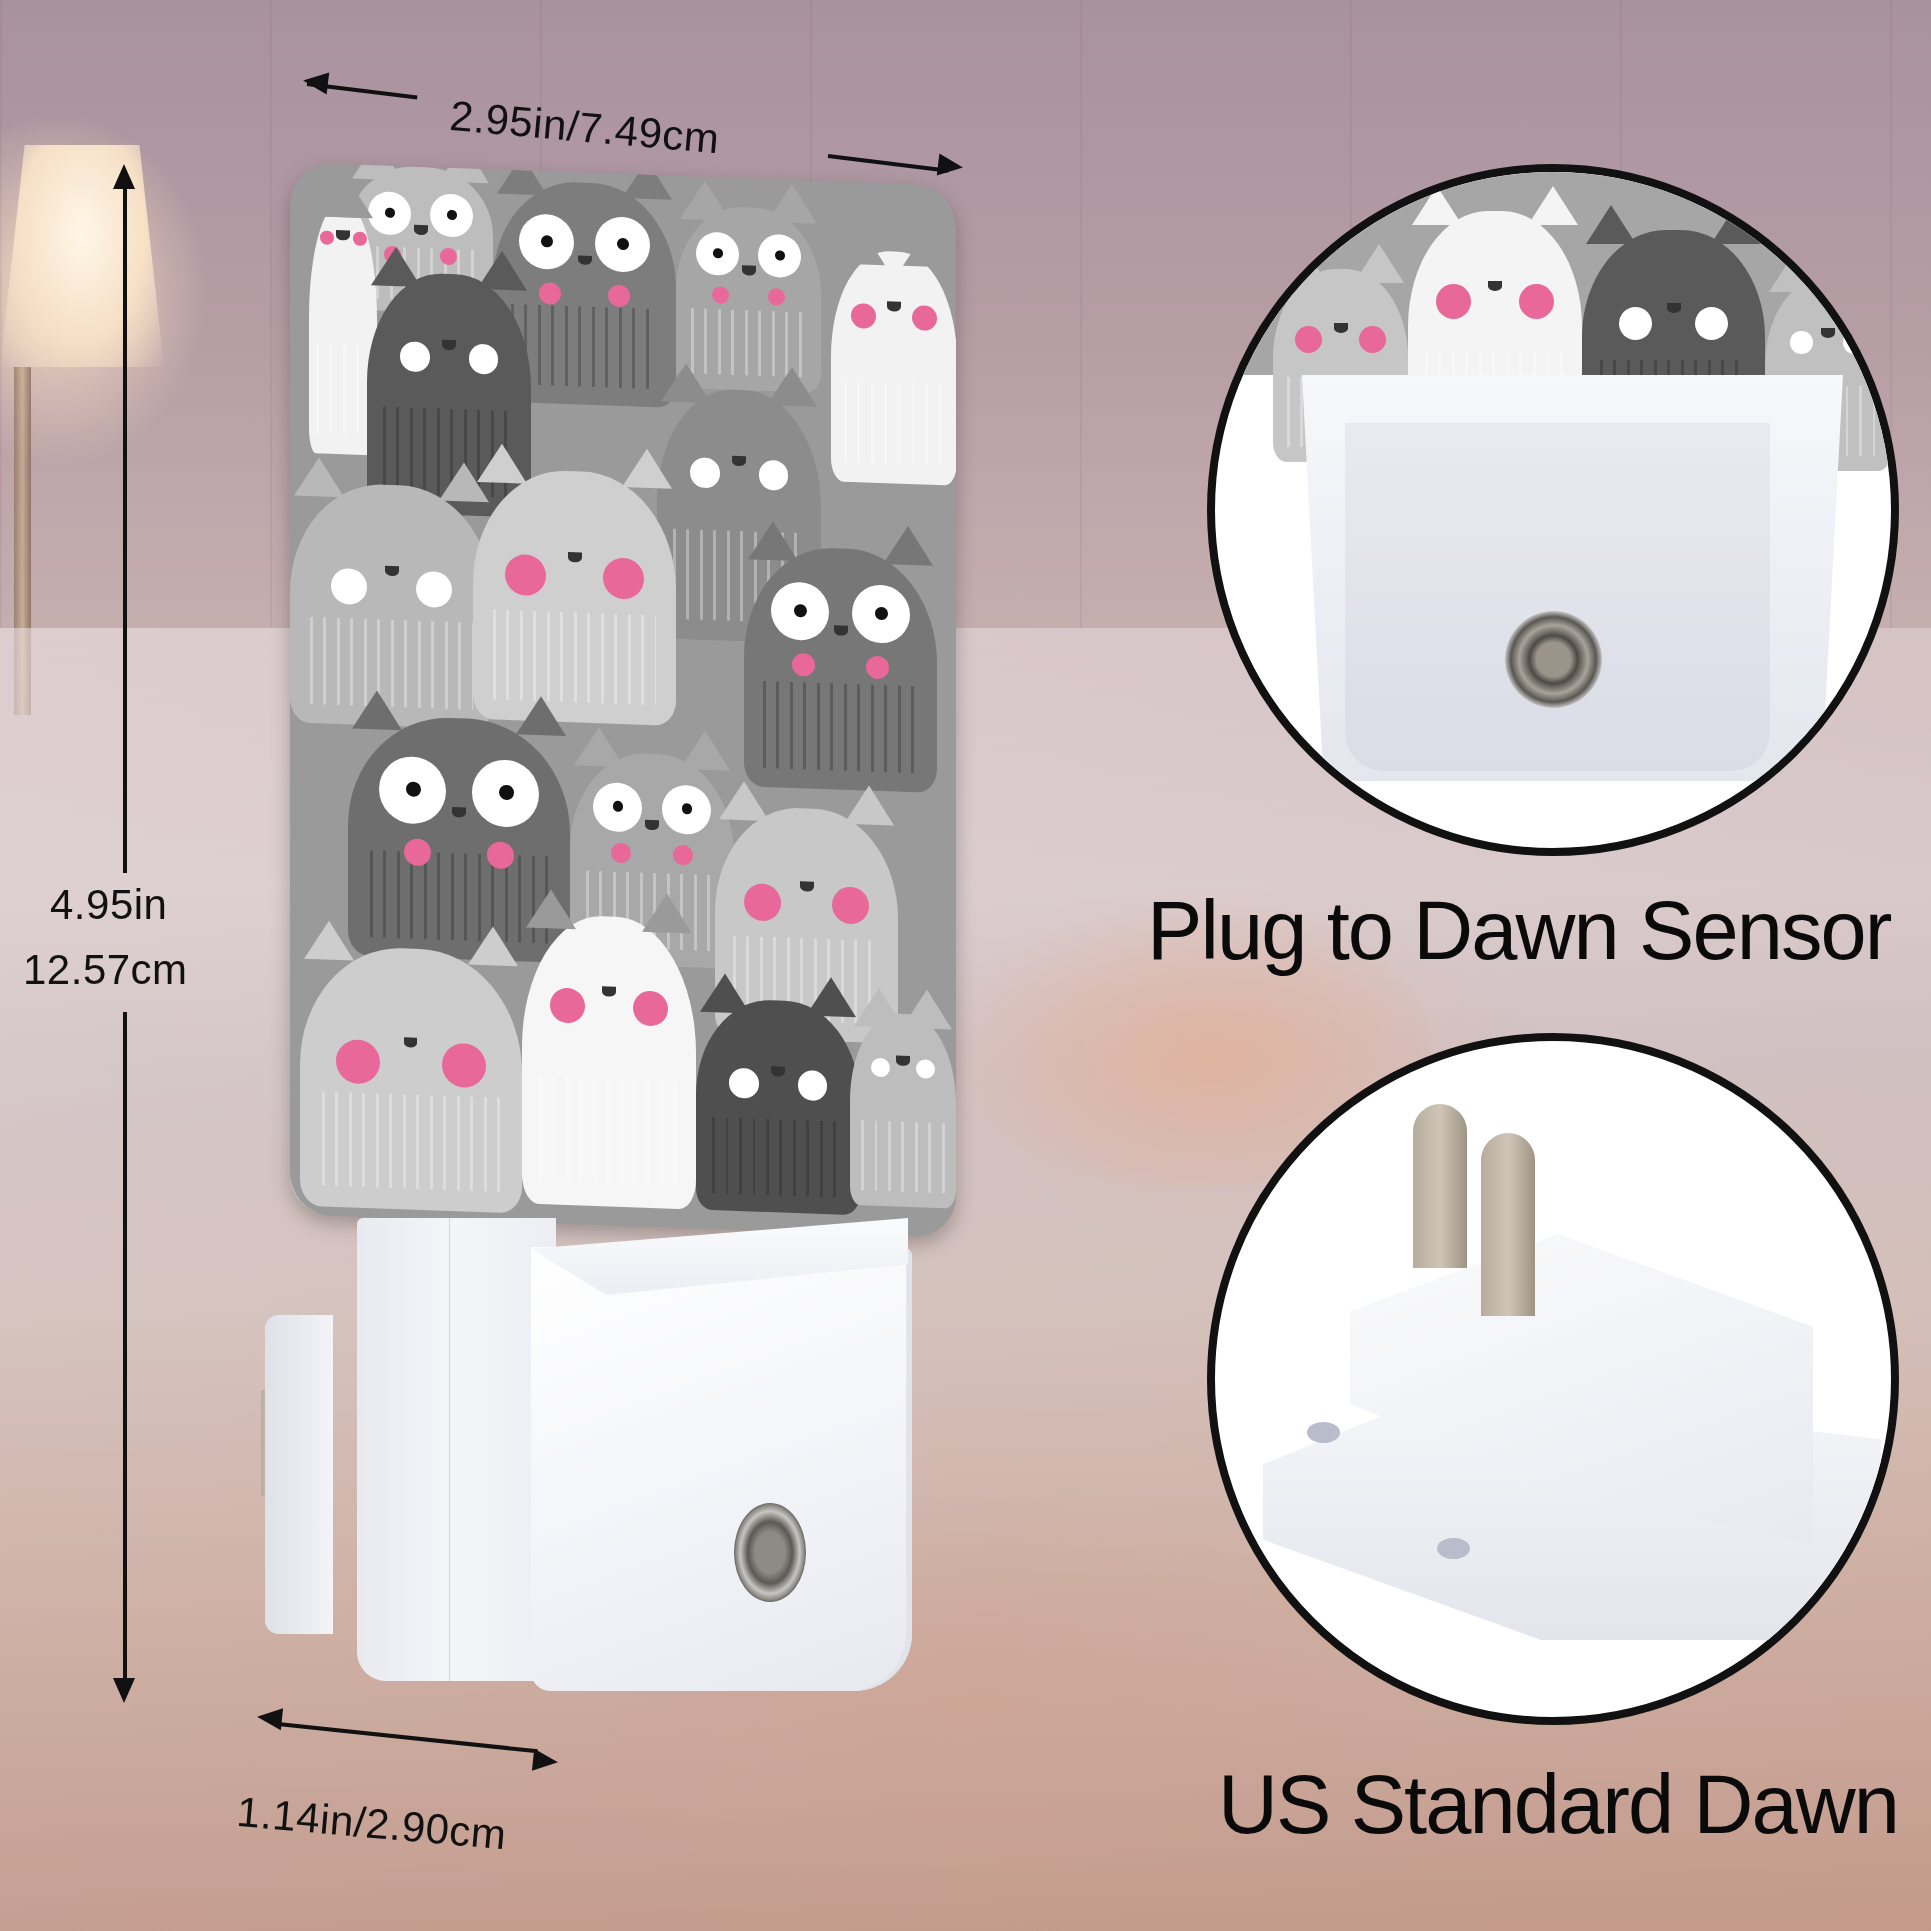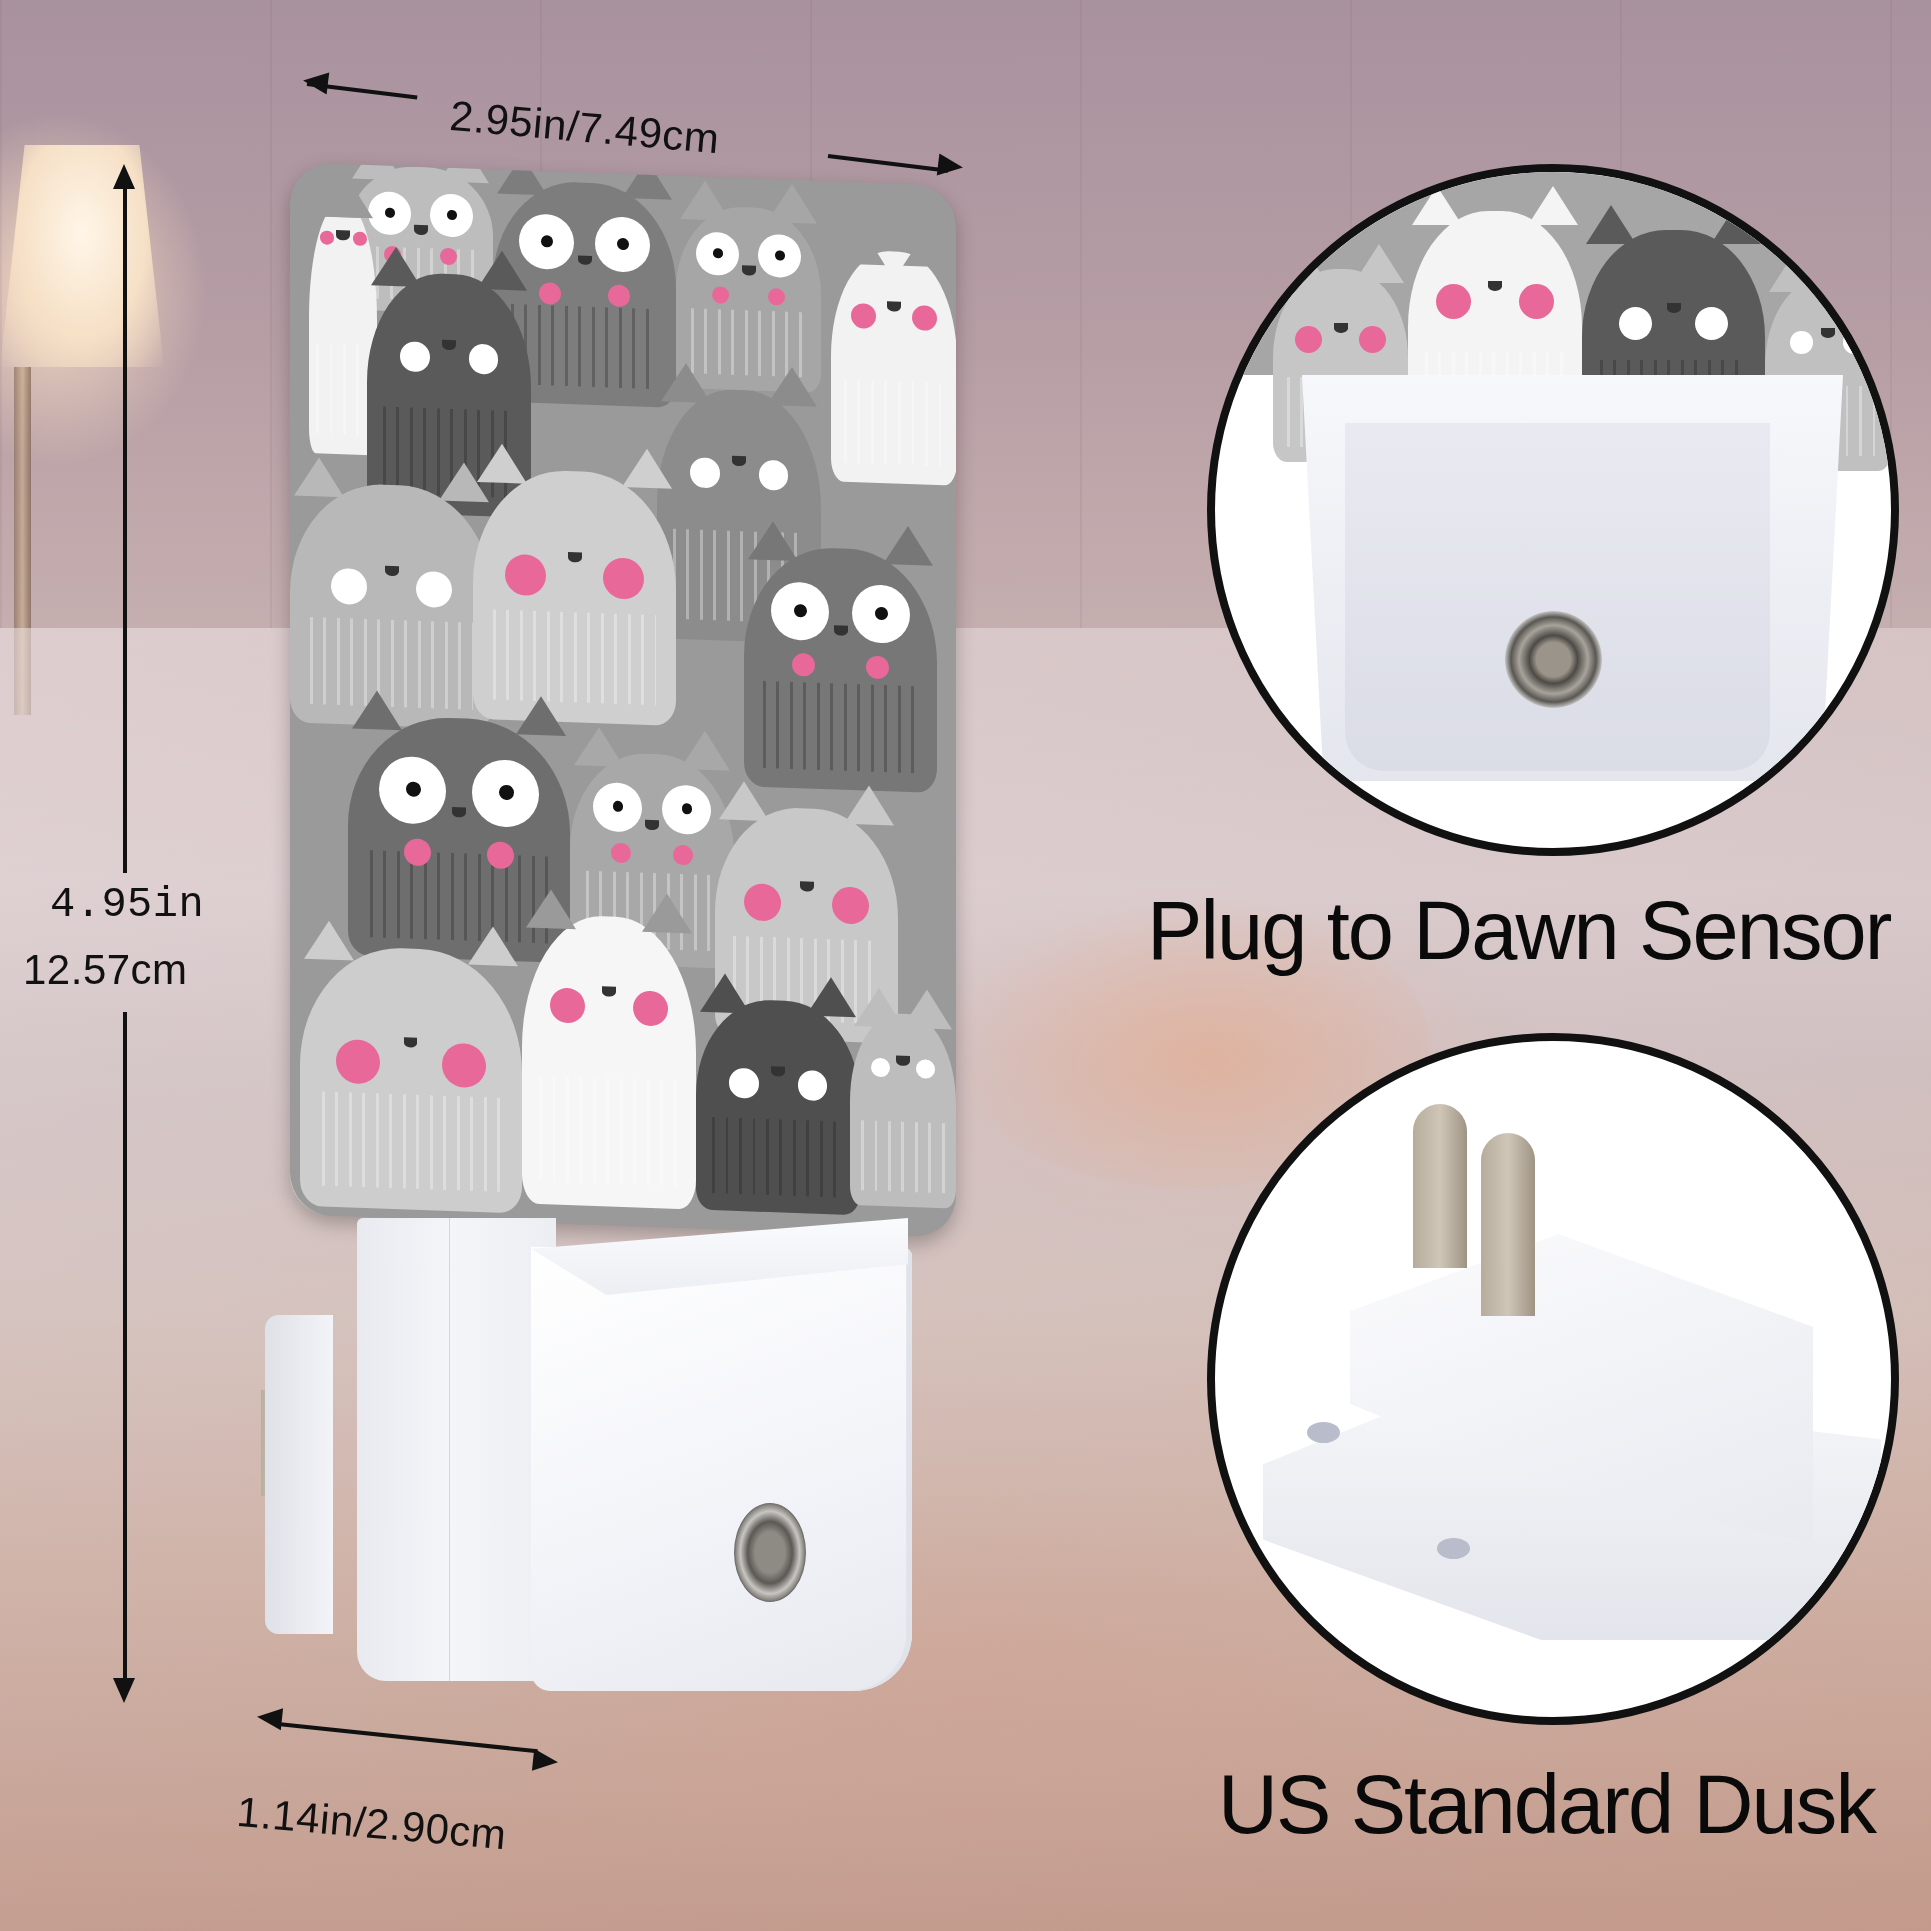--- a/index.html
+++ b/index.html
@@ -91,21 +91,21 @@
   <div class="arrow-line" style="left:307px;top:82px;width:111px;transform:rotate(7deg);"></div>
   <div class="arrow-head" style="left:303px;top:71px;border-right:25px solid #111;border-top:11.6px solid transparent;border-bottom:11.6px solid transparent;transform:rotate(7deg);"></div>
   <div class="dim-text" style="left:452px;top:92px;transform:rotate(5deg);transform-origin:0 0;">2.95in/7.49cm</div>
   <div class="arrow-line" style="left:828px;top:154px;width:121px;transform:rotate(7deg);"></div>
   <div class="arrow-head" style="left:938px;top:155px;border-left:25px solid #111;border-top:11.6px solid transparent;border-bottom:11.6px solid transparent;transform:rotate(7deg);"></div>
 </div>
 
 <div>
   <div class="arrow-head" style="left:113px;top:164px;border-bottom:25px solid #111;border-left:11.6px solid transparent;border-right:11.6px solid transparent;"></div>
   <div class="vline" style="top:185px;height:688px;"></div>
-  <div class="dim-text" style="left:50px;top:881px;font-family:Liberation Mono, monospace;">4.95in</div>
+  <div class="dim-text" style="left:50px;top:881px;">4.95in</div>
   <div class="dim-text" style="left:23px;top:946px;">12.57cm</div>
   <div class="vline" style="top:1012px;height:666px;"></div>
   <div class="arrow-head" style="left:113px;top:1678px;border-top:25px solid #111;border-left:11.6px solid transparent;border-right:11.6px solid transparent;"></div>
 </div>
 
 <div>
   <div class="arrow-head" style="left:257px;top:1707px;border-right:25px solid #111;border-top:11.6px solid transparent;border-bottom:11.6px solid transparent;transform:rotate(6deg);"></div>
   <div class="arrow-line" style="left:278px;top:1722px;width:261px;transform:rotate(6deg);"></div>
   <div class="arrow-head" style="left:533px;top:1750px;border-left:25px solid #111;border-top:11.6px solid transparent;border-bottom:11.6px solid transparent;transform:rotate(6deg);"></div>
   <div class="dim-text" style="left:239px;top:1788px;transform:rotate(5deg);transform-origin:0 0;">1.14in/2.90cm</div>
@@ -315,14 +315,14 @@
 <div class="feature-label" style="left:1147px;top:883px;">Plug to Dawn Sensor</div>
 
 <div class="circle c2">
   <div class="plug-body"></div>
   <div class="plug-top"></div>
   <div class="blade b1"></div>
   <div class="blade b2"></div>
   <div class="hole" style="left:92px;top:381px;"></div>
   <div class="hole" style="left:222px;top:497px;"></div>
 </div>
-<div class="feature-label" style="left:1218px;top:1757px;">US Standard Dusk</div>
+<div class="feature-label" style="left:1218px;top:1757px;">US Standard Dawn</div>
 
 
 </body></html>

